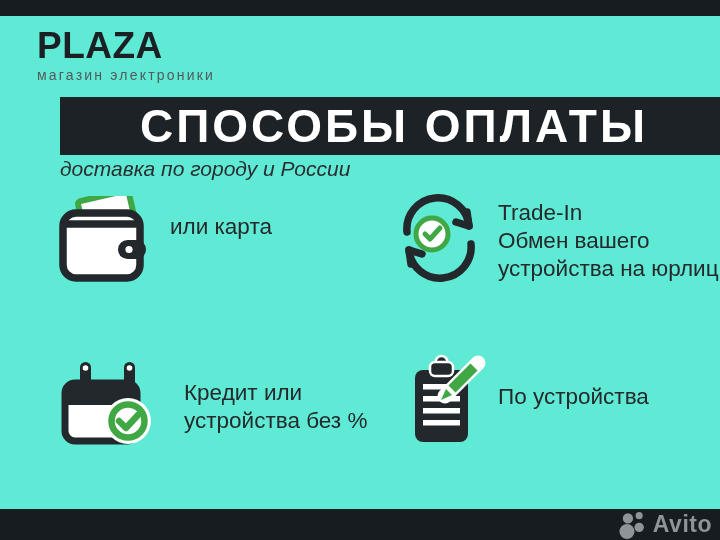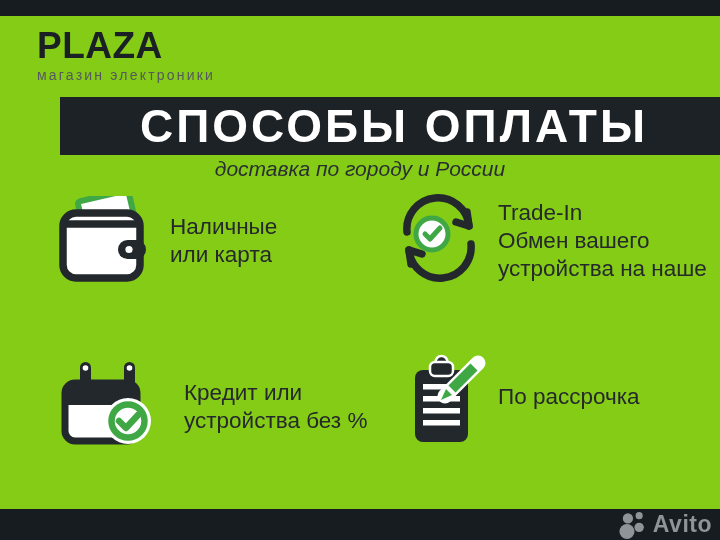--- a/index.html
+++ b/index.html
@@ -1,37 +1,37 @@
 <!DOCTYPE html>
 <html><head>
 <meta charset="utf-8">
 <style>
   html,body{margin:0;padding:0;background:#e9e9e9;}
   .stage{
-    position:relative;width:720px;height:540px;background:#84cc16;
+    position:relative;width:720px;height:540px;background:#5eead4;
     overflow:hidden;font-family:"Liberation Sans", sans-serif;
   }
   .top-bar{position:absolute;left:0;top:0;width:720px;height:16px;background:#171c20;}
   .footer-bar{
     position:absolute;left:0;top:509px;width:720px;height:31px;background:#171c20;
     display:flex;align-items:center;justify-content:flex-end;padding-right:8px;box-sizing:border-box;gap:3px;
   }
   .avito-text{color:#8e9497;font-size:23px;font-weight:bold;line-height:1;letter-spacing:0.5px;}
   .brand{position:absolute;left:37px;top:27px;}
   .brand-name{font-size:37px;font-weight:800;color:#1b2024;line-height:1;letter-spacing:0.5px;}
   .brand-tagline{margin-top:3px;font-size:14px;letter-spacing:2.2px;color:#55595d;}
   .banner{
     position:absolute;left:60px;top:97px;width:668px;height:58px;background:#1d2226;
     display:flex;align-items:center;justify-content:center;
   }
   .banner-title{
     color:#ffffff;font-size:46px;font-weight:800;letter-spacing:3px;line-height:1;white-space:nowrap;
   }
   .subtitle{
-    position:absolute;left:60px;top:157px;width:600px;text-align:center;
+    position:absolute;left:60px;top:157px;width:600px;
     font-style:italic;font-size:21px;color:#2a2e32;
   }
   .icon{position:absolute;}
   .item-text{position:absolute;font-size:22.5px;line-height:28px;color:#26292c;white-space:nowrap;}
   .i1-icon{left:54px;top:196px;}
   .i1-text{left:170px;top:213px;}
   .i2-icon{left:394px;top:194px;}
   .i2-text{left:498px;top:199px;}
   .i3-icon{left:55px;top:355px;}
   .i3-text{left:184px;top:379px;}
@@ -58,36 +58,35 @@
   <svg class="icon i1-icon" width="94" height="94" viewBox="0 0 94 94">
     <g transform="rotate(-13 50 14)">
       <rect x="26" y="0" width="52" height="28" rx="3" fill="#ffffff" stroke="#3fa845" stroke-width="6"></rect>
     </g>
     <rect x="9" y="17" width="77" height="65" rx="13" fill="#ffffff" stroke="#23282c" stroke-width="7.5"></rect>
     <line x1="9" y1="28" x2="86" y2="28" stroke="#23282c" stroke-width="7.5"></line>
     <rect x="64" y="44" width="28" height="19" rx="9.5" fill="#23282c"></rect>
     <circle cx="75" cy="53.5" r="3.6" fill="#ffffff"></circle>
   </svg>
   <div class="item-text i1-text">
-    <div>Наличные</div>
     <div>или карта</div>
   </div>
 
   <svg class="icon i2-icon" width="90" height="88" viewBox="0 0 88 88">
     <path d="M 12 38 A 31 31 0 0 1 74 32" fill="none" stroke="#23282c" stroke-width="7.5" stroke-linecap="round"></path>
     <path d="M 72 18 L 74 32 L 61 28" fill="none" stroke="#23282c" stroke-width="7.5" stroke-linecap="round" stroke-linejoin="round"></path>
     <path d="M 76 50 A 31 31 0 0 1 14 56" fill="none" stroke="#23282c" stroke-width="7.5" stroke-linecap="round"></path>
     <path d="M 16 70 L 14 56 L 27 60" fill="none" stroke="#23282c" stroke-width="7.5" stroke-linecap="round" stroke-linejoin="round"></path>
     <circle cx="37" cy="40" r="16" fill="#ffffff" stroke="#3fa845" stroke-width="5"></circle>
     <path d="M 30 40 L 35 45 L 45 34" fill="none" stroke="#3fa845" stroke-width="5" stroke-linecap="round" stroke-linejoin="round"></path>
   </svg>
   <div class="item-text i2-text">
     <div>Trade-In</div>
     <div>Обмен вашего</div>
-    <div>устройства на наше</div>
+    <div>устройства на юрлиц</div>
   </div>
 
   <svg class="icon i3-icon" width="96" height="92" viewBox="0 0 96 92">
     <rect x="25" y="7" width="11" height="26" rx="5.5" fill="#23282c"></rect>
     <circle cx="30.5" cy="13" r="2.8" fill="#ffffff"></circle>
     <rect x="69" y="7" width="11" height="26" rx="5.5" fill="#23282c"></rect>
     <circle cx="74.5" cy="13" r="2.8" fill="#ffffff"></circle>
     <rect x="10" y="28" width="72" height="58" rx="10" fill="#ffffff" stroke="#23282c" stroke-width="7"></rect>
     <path d="M 10 50 L 10 40 Q 10 28 22 28 L 70 28 Q 82 28 82 40 L 82 50 Z" fill="#23282c"></path>
     <circle cx="73" cy="66" r="23" fill="#ffffff"></circle>
@@ -105,21 +104,21 @@
     <rect x="24" y="8" width="23" height="14" rx="5" fill="#23282c" stroke="#ffffff" stroke-width="2.5"></rect>
     <rect x="17" y="30" width="24" height="5.5" fill="#ffffff"></rect>
     <rect x="17" y="42" width="37" height="5.5" fill="#ffffff"></rect>
     <rect x="17" y="54" width="37" height="5.5" fill="#ffffff"></rect>
     <rect x="17" y="66" width="37" height="5.5" fill="#ffffff"></rect>
     <line x1="39" y1="42" x2="72" y2="9" stroke="#ffffff" stroke-width="15" stroke-linecap="round"></line>
     <line x1="46" y1="35" x2="68" y2="13" stroke="#3fa845" stroke-width="10"></line>
     <polygon points="35,46 46,41 40,35" fill="#3fa845"></polygon>
   </svg>
   <div class="item-text i4-text">
-    <div>По рассрочка</div>
+    <div>По устройства</div>
   </div>
 
   <div class="footer-bar">
     <svg width="32" height="30" viewBox="0 0 34 32">
       <circle cx="10.5" cy="9" r="5.5" fill="#8e9497"></circle>
       <circle cx="22.5" cy="6" r="3.8" fill="#8e9497"></circle>
       <circle cx="9.5" cy="23" r="8" fill="#8e9497"></circle>
       <circle cx="22.5" cy="18.5" r="5" fill="#8e9497"></circle>
     </svg>
     <span class="avito-text">Avito</span>

